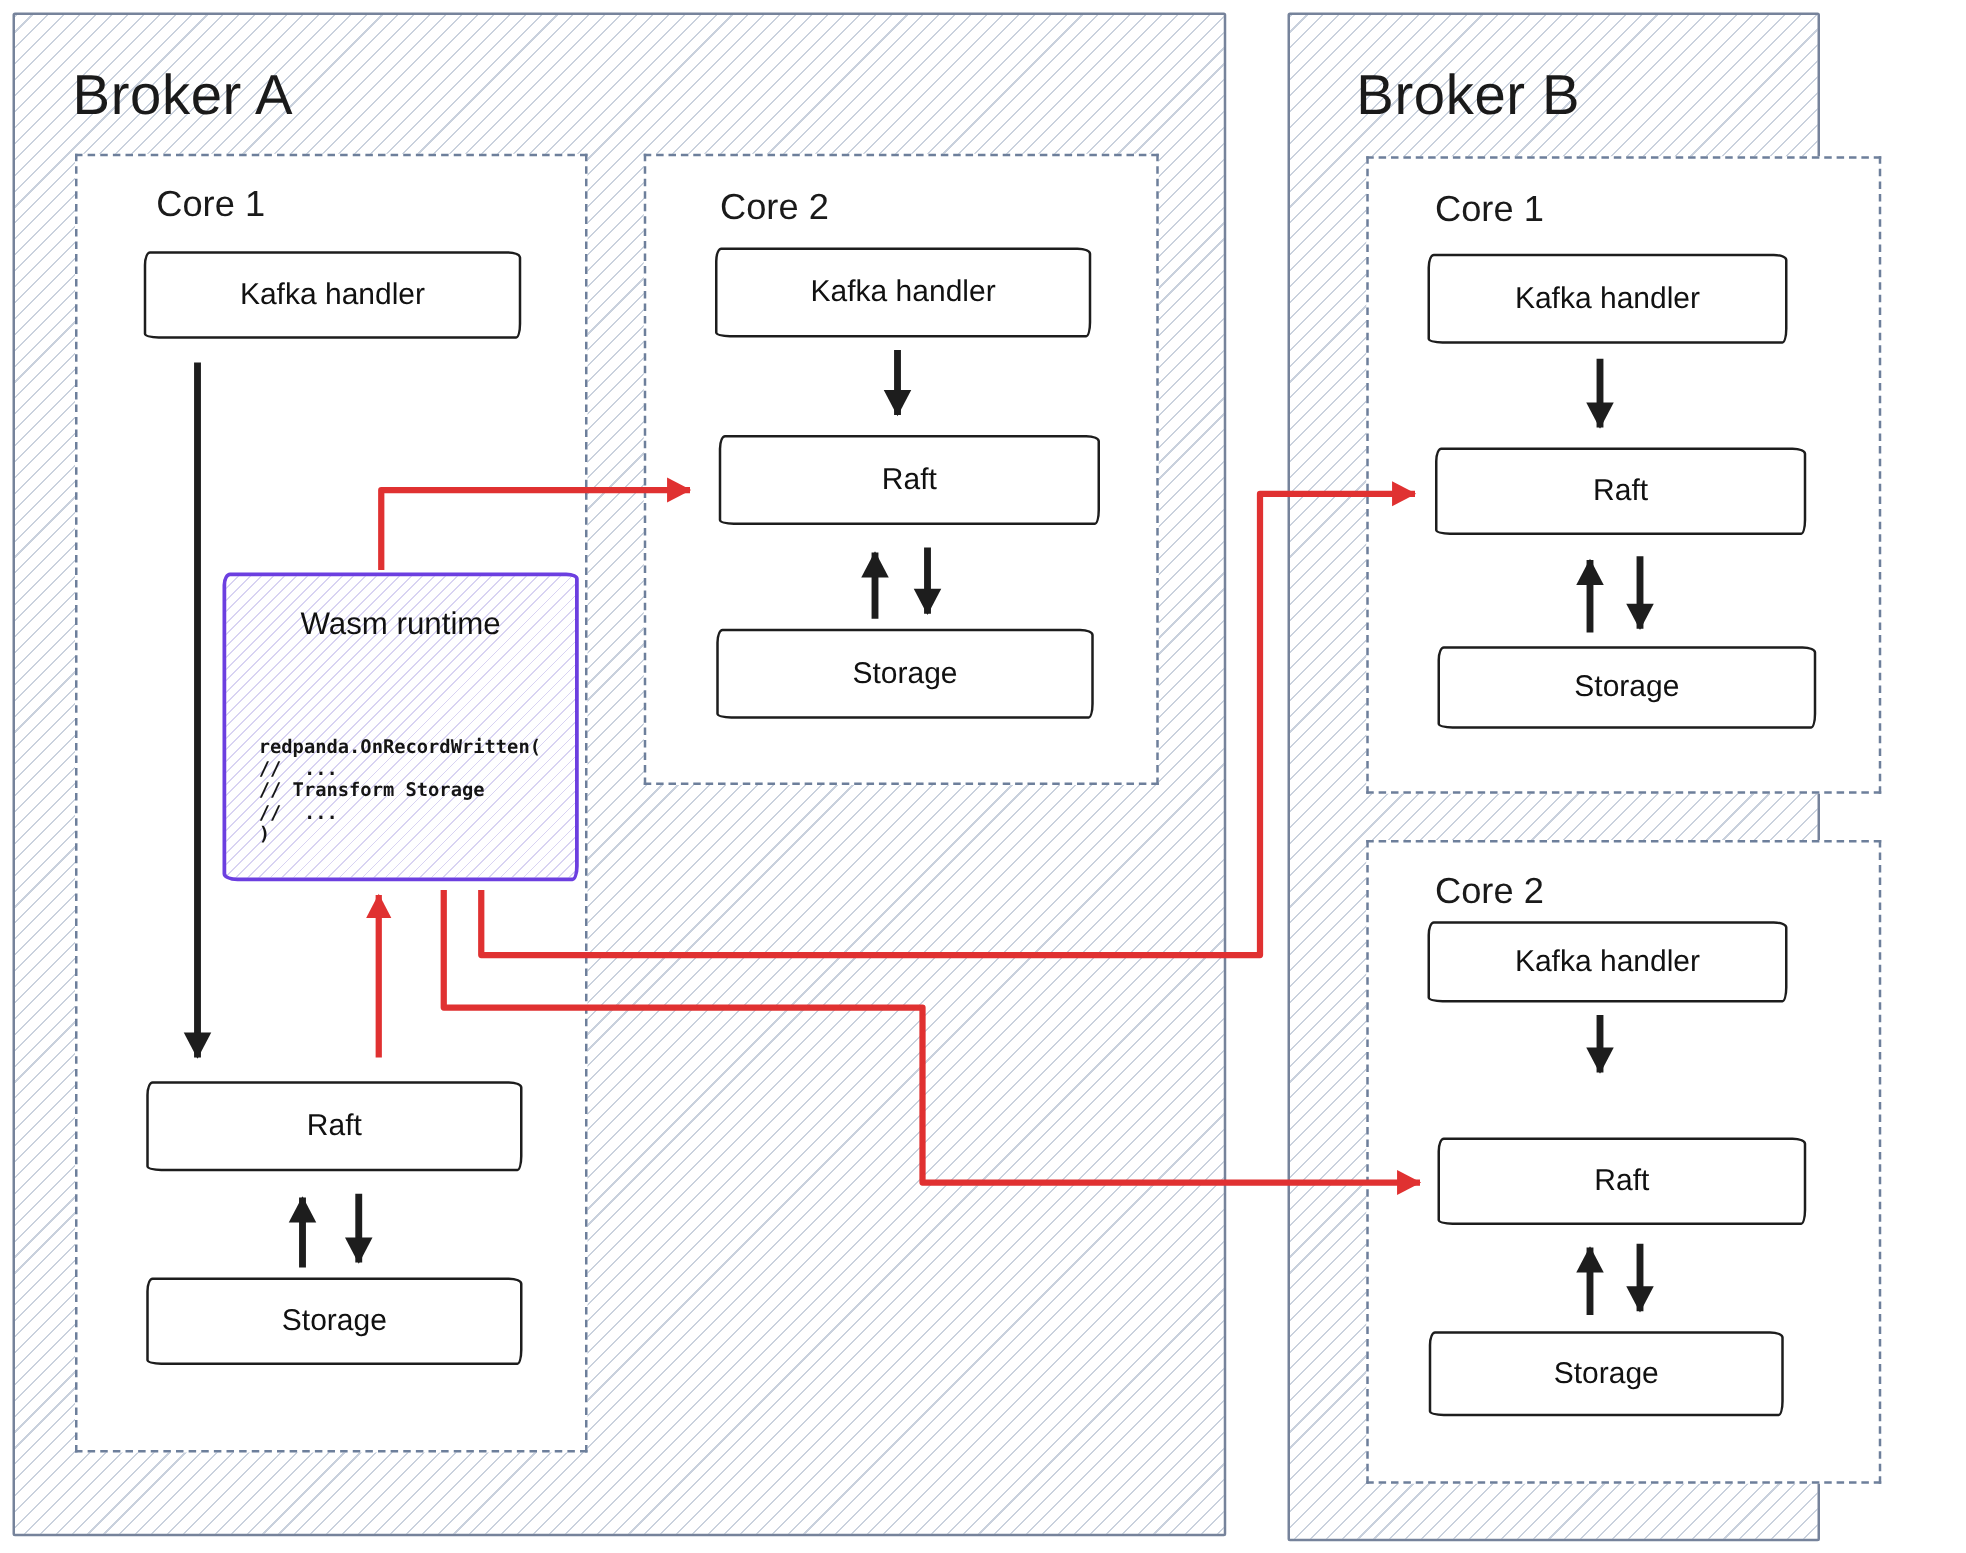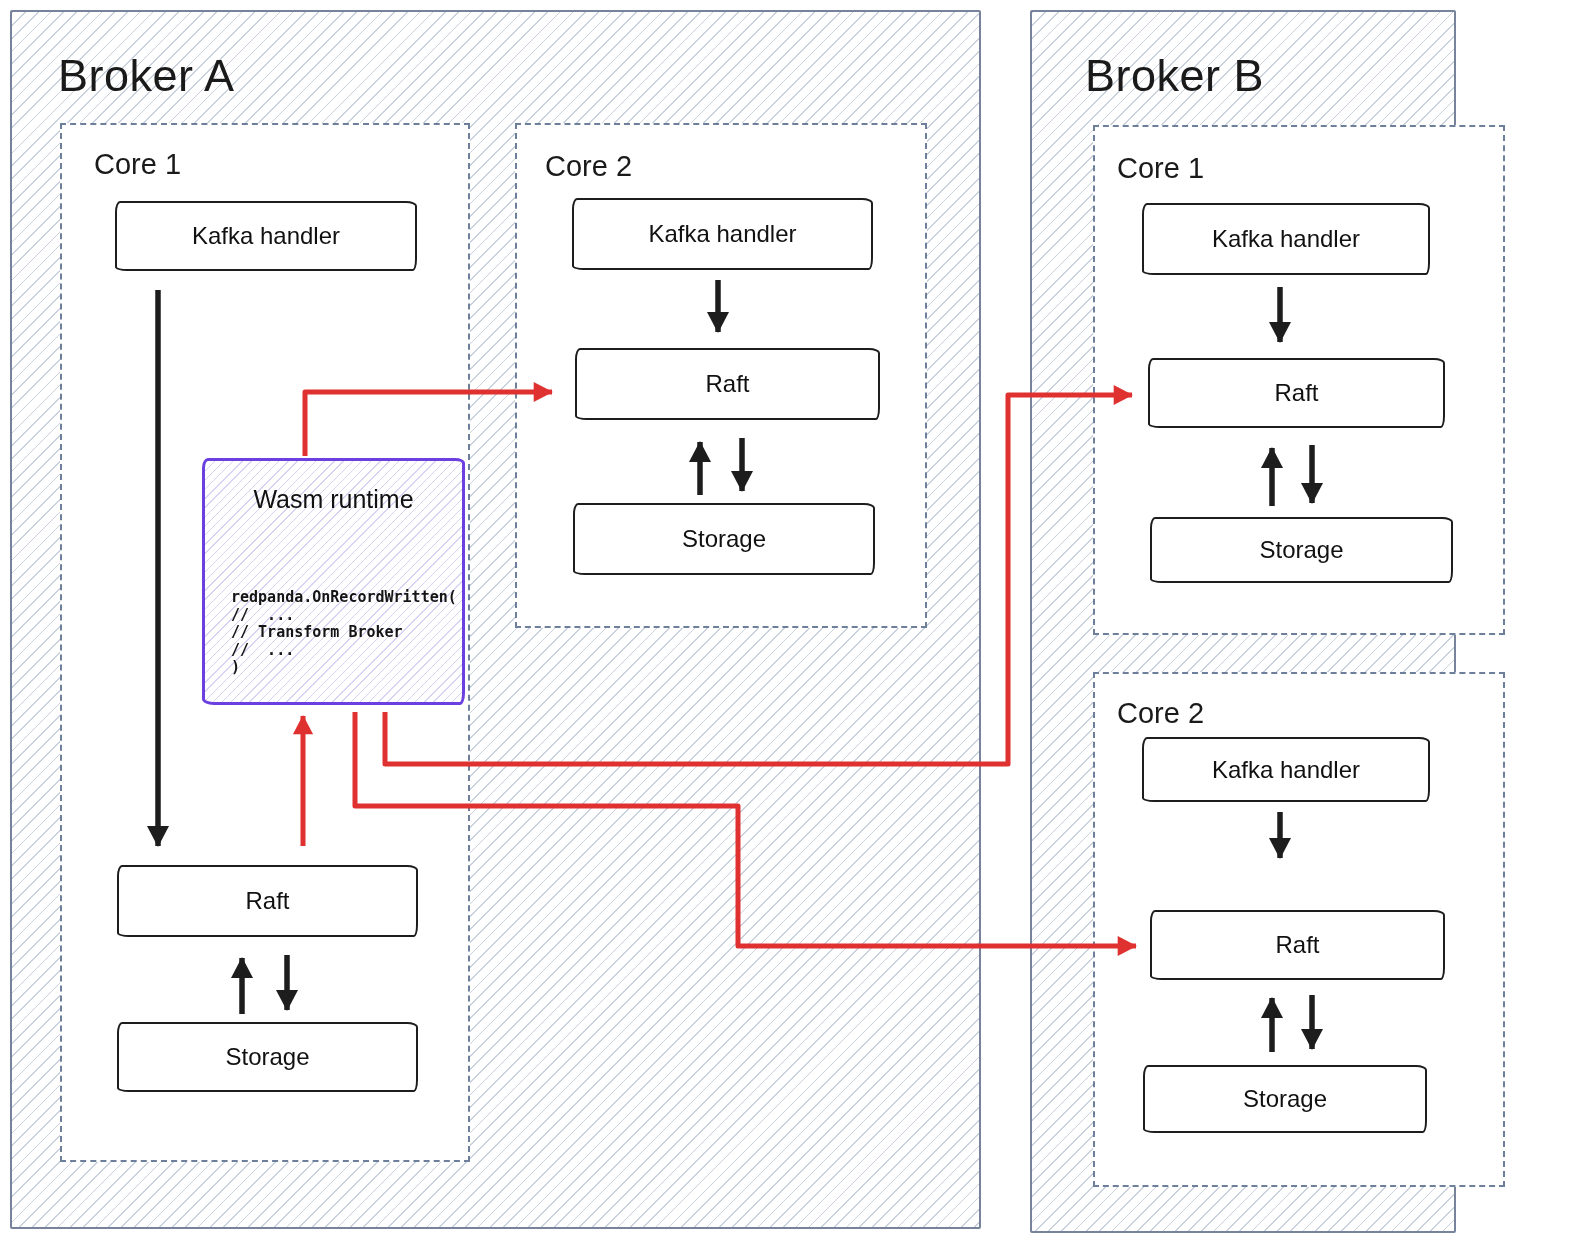--- a/index.html
+++ b/index.html
@@ -28,21 +28,21 @@
   }
   .broker-title{
     position:absolute;margin:0;font-size:45px;font-weight:400;
     letter-spacing:.5px;color:#1a1a1a;white-space:nowrap;
   }
   .core{
     position:absolute;box-sizing:border-box;background:#ffffff;
     border:2px dashed var(--core-border);
   }
   .core-title{
-    position:absolute;font-size:29px;color:#1a1a1a;white-space:nowrap;
+    position:absolute;font-size:29px;color:#1a1a1a;white-space:nowrap;margin-left:31px;
   }
   .sketch{
     position:absolute;box-sizing:border-box;background:#ffffff;
     border:2.6px solid var(--box-border);
     border-radius:5px 11px 4px 12px / 11px 5px 12px 4px;
     display:flex;align-items:center;justify-content:center;
   }
   .sketch .box-label{font-size:24px;color:#111;}
   .wasm{
     position:absolute;box-sizing:border-box;background-color:#ffffff;
@@ -75,26 +75,26 @@
   <section class="broker" style="left:10px;top:10px;width:971px;height:1219px">
     <h1 class="broker-title" style="left:46px;top:38px">Broker A</h1>
 
     <div class="core" style="left:48px;top:111px;width:410px;height:1039px">
       <div class="core-title" style="left:32px;top:23px">Core 1</div>
 
       <div class="sketch" style="left:53px;top:76px;width:302px;height:70px">
         <span class="box-label">Kafka handler</span>
       </div>
 
-      <div class="wasm" style="left:140px;top:333px;width:263px;height:247px">
+      <div class="wasm" style="left:116px;top:333px;width:285px;height:247px">
         <div class="wasm-title">Wasm runtime</div>
         <div class="wasm-code">
           <div class="code-line">redpanda.OnRecordWritten(</div>
           <div class="code-line">//  ...</div>
-          <div class="code-line">// Transform Broker</div>
+          <div class="code-line">// Transform Storage</div>
           <div class="code-line">//  ...</div>
           <div class="code-line">)</div>
         </div>
       </div>
 
       <div class="sketch" style="left:55px;top:740px;width:301px;height:72px">
         <span class="box-label">Raft</span>
       </div>
 
       <div class="sketch" style="left:55px;top:897px;width:301px;height:70px">

